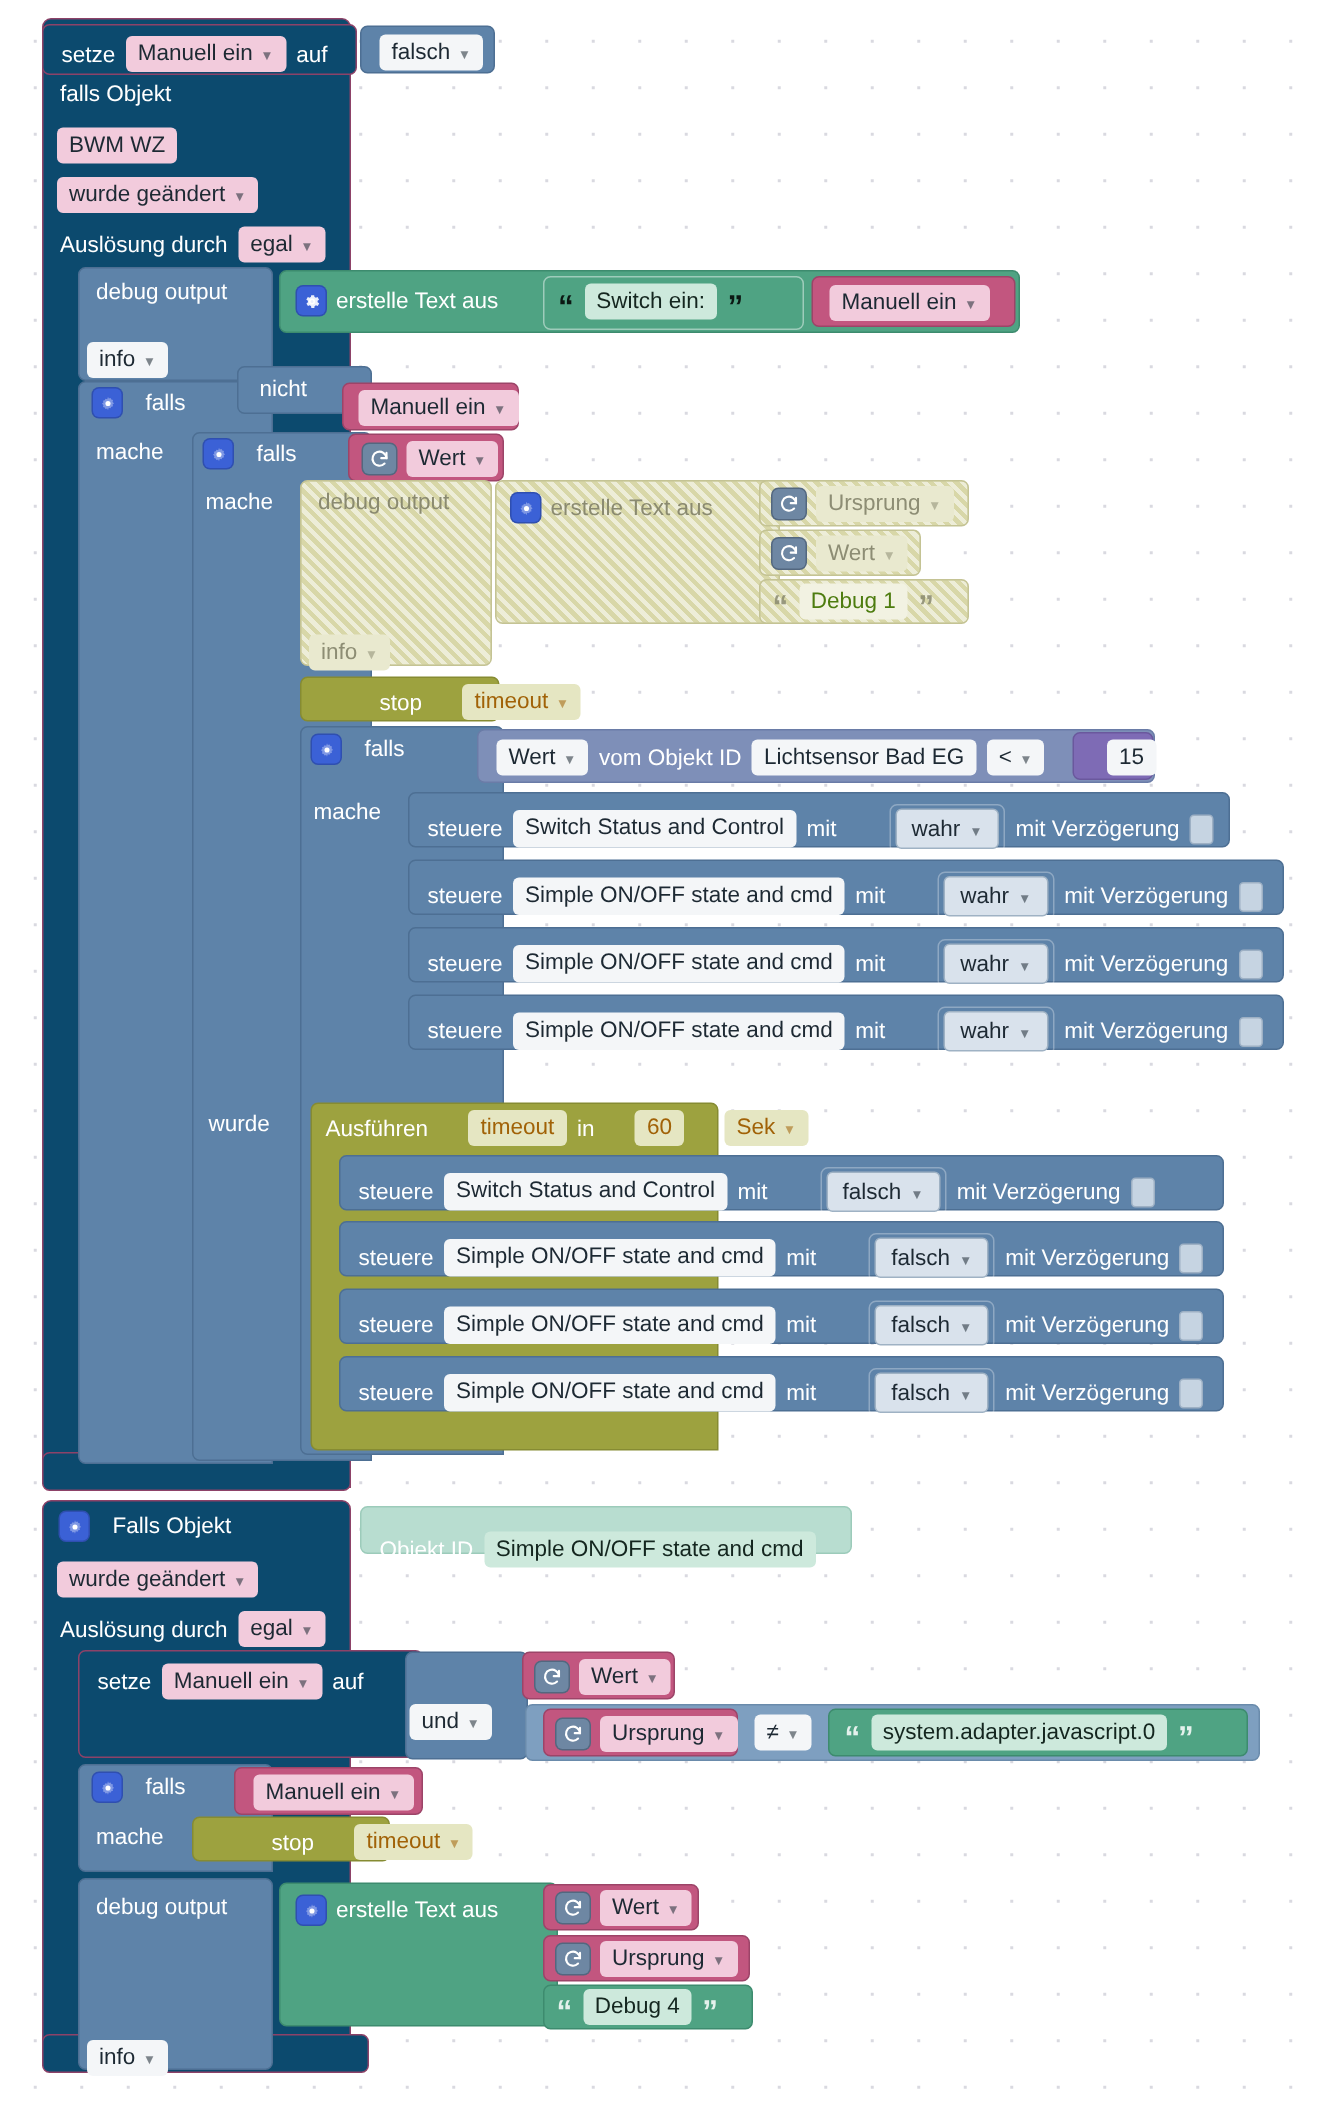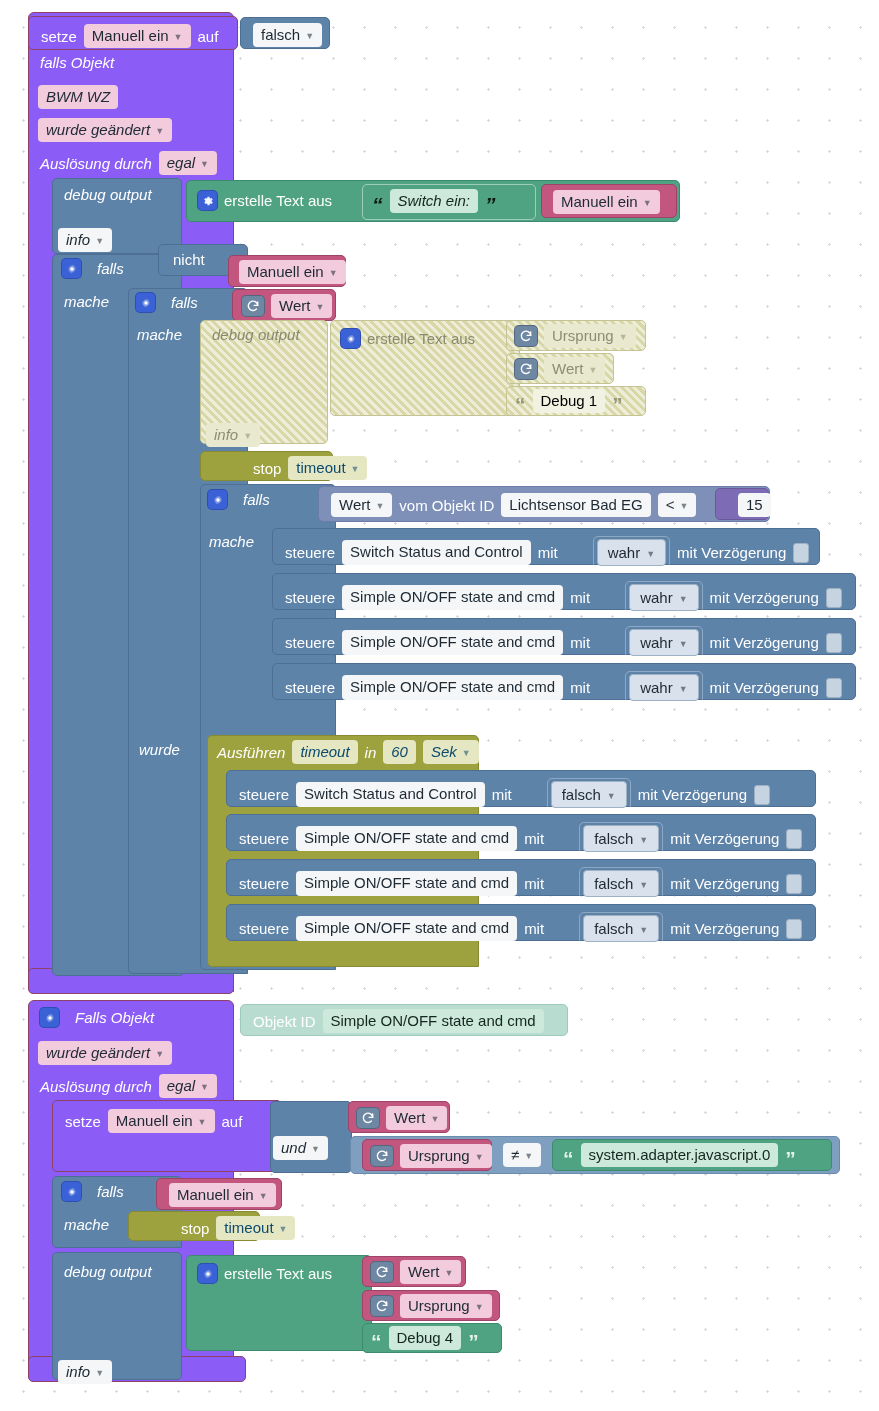--- a/index.html
+++ b/index.html
@@ -8,46 +8,46 @@
     background:#ffffff;
     background-image:radial-gradient(circle, #d9d9e0 1.2px, transparent 1.3px);
     background-size:31px 31px;
     background-position:8px 12px;
     font-family:"Liberation Sans", sans-serif;
     font-size:15px;
     overflow:hidden;
     position:relative;
     -webkit-font-smoothing:antialiased;
   }
-  .abs{position:absolute;font-style:italic;}
+  .abs{position:absolute;}
 
   
   .blk{position:absolute;box-sizing:border-box;border-radius:5px;}
   .row{display:flex;align-items:center;gap:7px;white-space:nowrap;}
 
   
-  .c-trigger{background:#8b5cf6;border:1px solid #8d4268;color:#ffffff;}
+  .c-trigger{background:#0c4a6e;border:1px solid #8d4268;color:#ffffff;}
   .c-ctrl{background:#5E83A9;border:1px solid #4d6f93;color:#ffffff;}
   .c-text{background:#4FA383;border:1px solid #3d8b6e;color:#ffffff;}
   .c-varlite{background:#C2567F;border:1px solid #9c4468;color:#ffffff;}
   .c-time{background:#9DA23F;border:1px solid #868b32;color:#ffffff;padding-left:40px;}
   .c-math{background:#7E6BB5;border:1px solid #6a589d;color:#ffffff;}
   .c-logic{background:#5E83A9;border:1px solid #4d6f93;color:#ffffff;}
   .c-disabled{
      background:#d8d7a8;
      border:1px solid #c4c394;
      color:#8a8a70;
      background-image:repeating-linear-gradient(45deg, rgba(255,255,255,.55) 0 3px, rgba(0,0,0,0) 3px 6px);
   }
 
   
   .fld{background:#eef1f5;color:#1d2933;border-radius:4px;padding:2px 8px;font-size:15px;display:inline-flex;align-items:center;gap:5px;line-height:1.35;}
   .fld.pinkpale{background:#F2CBDC;color:#1d2933;}
   .fld.mint{background:#CDE9DC;color:#14261f;}
-  .fld.olive{background:#E5E6C2;color:#0c4a6e;}
+  .fld.olive{background:#E5E6C2;color:#a16207;margin-left:20px;}
   .fld.white{background:#f4f6f8;color:#1d2933;}
   .fld.disabled{background:#e9e9cf;color:#8d8d74;}
   .caret{font-size:9px;opacity:.55;transform:translateY(1px);}
 
   
   .boolblk{background:#D9E2EC;border:1px solid #9fb2c4;border-radius:4px;padding:4px 10px;color:#1d2933;display:inline-flex;align-items:center;gap:6px;}
   .boolwrap{border:1px solid rgba(255,255,255,.30);border-radius:5px;padding:2px 3px;display:inline-flex;margin-left:28px;}
 
   
   .gear{width:19px;height:19px;border-radius:4px;background:#3B61D6;display:inline-flex;align-items:center;justify-content:center;flex:0 0 auto;box-shadow:0 0 0 1px #2f4fb0;}
@@ -235,21 +235,21 @@
       </span>
     <span class="fld disabled">
         <span>Wert</span>
         <span class="caret">▼</span>
       </span>
   </div>
 </div>
 <div class="blk c-disabled" style="left:506px;top:386px;width:140px;height:30px;">
   <div class="row" style="padding:2px 0 0 8px;">
     <span class="q">“</span>
-    <span class="fld disabled" style="background:#f2f2e2;color:#000000;text-align:right;">Debug 1</span>
+    <span class="fld disabled" style="background:#f2f2e2;color:#4d7c0f;text-align:right;">Debug 1</span>
     <span class="q">”</span>
   </div>
 </div>
 
 <div class="blk c-time" style="left:200px;top:451px;width:133px;height:30px;">
   <div class="row" style="padding:4px 0 0 12px;">
     <span class="lbl">stop</span>
     <span class="fld olive">
         <span>timeout</span>
         <span class="caret">▼</span>
@@ -430,21 +430,21 @@
 <div class="abs row" style="left:40px;top:1008px;">
   <span class="gear">
       <svg viewBox="0 0 24 24" fill="#fff">
         <circle cx="12" cy="12" r="3.4"></circle>
         <path d="M12 3l1 2.2 2.4-.6 1 2.2 2.3.6-.6 2.4L20 12l-1.9 1.2.6 2.4-2.3.6-1 2.2-2.4-.6L12 21l-1-2.2-2.4.6-1-2.2-2.3-.6.6-2.4L4 12l1.9-1.2-.6-2.4 2.3-.6 1-2.2 2.4.6z" opacity=".35"></path>
       </svg>
     </span>
   <span class="lbl" style="margin-left:9px;">Falls Objekt</span>
 </div>
 <div class="blk c-text" style="left:240px;top:1004px;width:328px;height:32px;background:#B8DDD0;border-color:#9ccbba;">
-  <div class="row" style="padding:4px 0 0 12px;">
+  <div class="row" style="padding:16px 0 0 12px;">
     <span style="color:#ffffff;">Objekt ID</span>
     <span class="fld mint">Simple ON/OFF state and cmd</span>
   </div>
 </div>
 <div class="abs" style="left:38px;top:1041px;">
   <span class="fld pinkpale">
       <span>wurde geändert</span>
       <span class="caret">▼</span>
     </span>
 </div>

